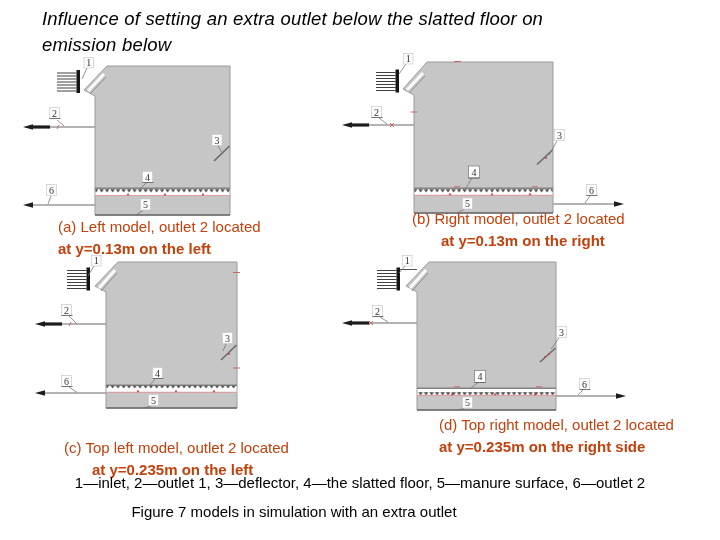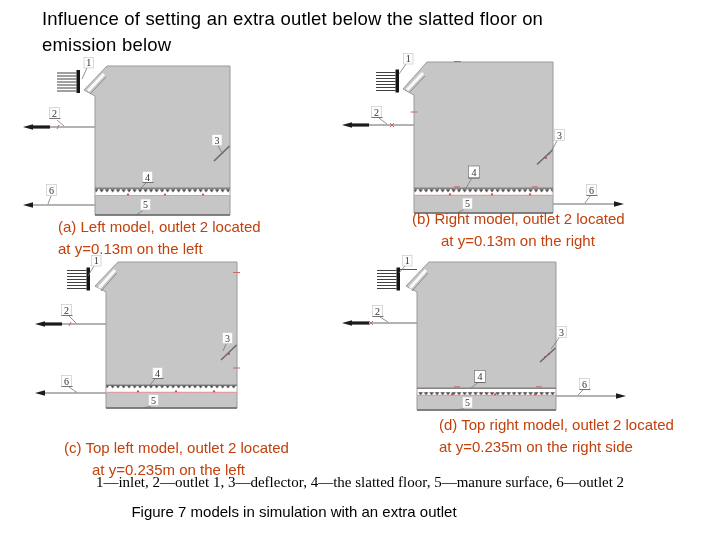--- a/index.html
+++ b/index.html
@@ -1,24 +1,24 @@
 <!DOCTYPE html>
 <html><head>
 <meta charset="utf-8">
 <style>
   html,body{margin:0;padding:0;background:#fff;}
   #slide{position:relative;width:720px;height:540px;background:#ffffff;overflow:hidden;
          font-family:"Liberation Sans",sans-serif;color:#000;}
   .title{position:absolute;left:42px;top:6px;font-size:18.5px;line-height:26px;
-         color:#000;letter-spacing:.2px;}
+         color:#000;letter-spacing:.2px;font-style:italic;}
   .title div{white-space:nowrap;}
   .caption{position:absolute;font-size:15px;line-height:22px;color:#c2410c;}
-  .caption .l2{display:block;}
+  .caption .l2{display:block;font-weight:bold;}
   .legend{position:absolute;left:0;top:474px;width:720px;text-align:center;
-          font-size:15px;color:#000;font-family:Liberation Serif, serif;}
+          font-size:15px;color:#000;}
   .figcap{position:absolute;left:0;top:503px;width:588px;text-align:center;
           font-size:15px;color:#000;}
   svg{position:absolute;left:0;top:0;}
   svg text{font-family:"Liberation Serif",serif;font-size:10px;fill:#333;text-anchor:middle;}
   .boxpoly{fill:#c6c6c6;stroke:#9a9a9a;stroke-width:1;}
   .hatch{stroke:#2a2a2a;stroke-width:.9;}
   .leader{stroke:#777;stroke-width:.8;fill:none;}
   .lblbox{fill:#fdfdfd;stroke:#c9c9c9;stroke-width:.7;}
   .lblline{stroke:#666;stroke-width:.9;}
   .outline{stroke:#9a9a9a;stroke-width:1.4;}

